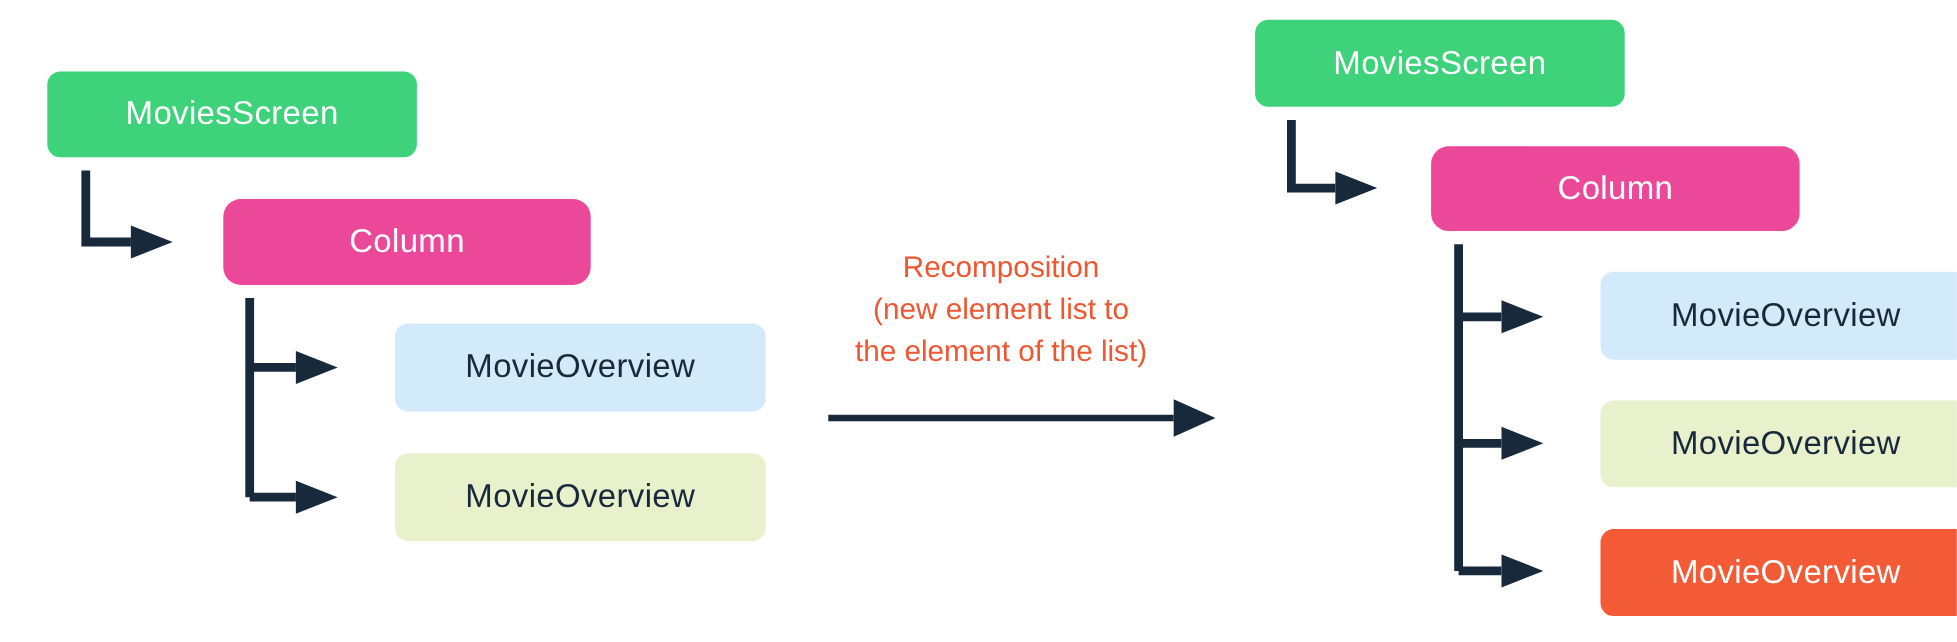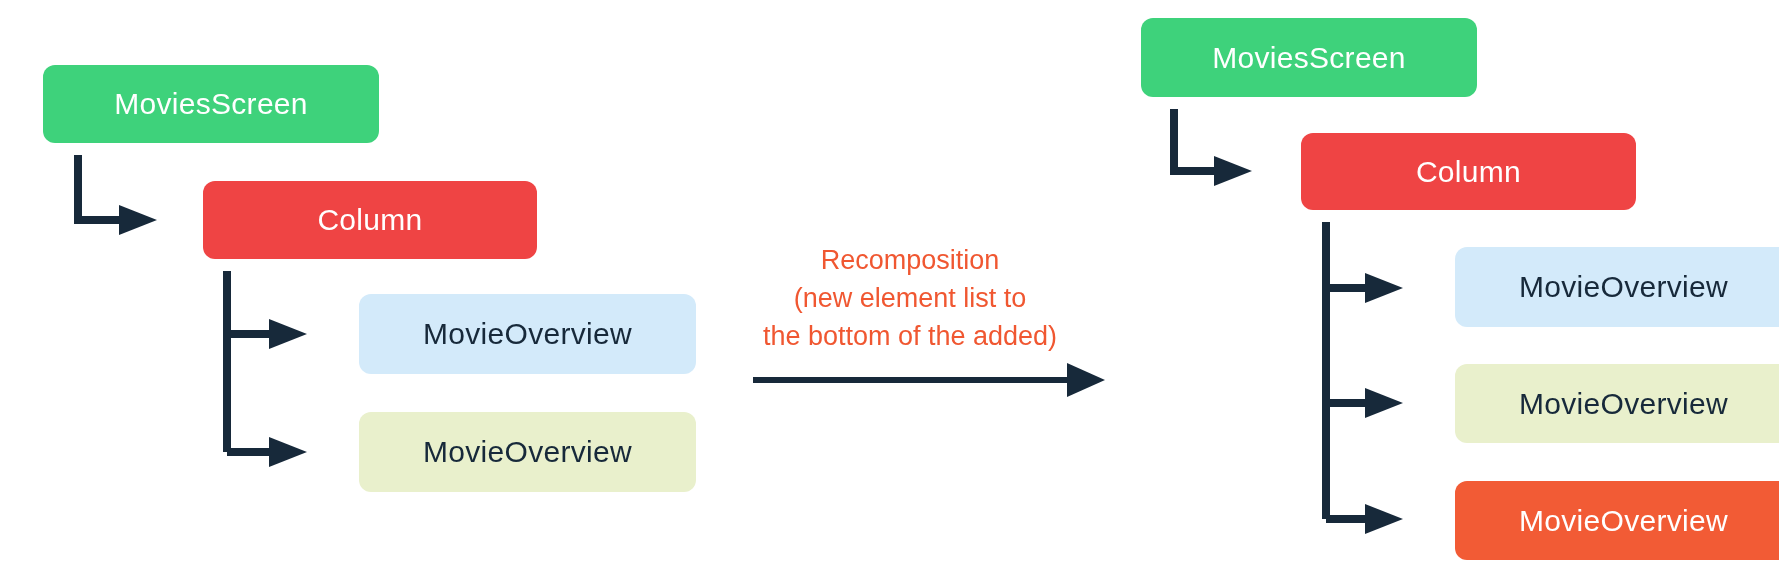--- a/index.html
+++ b/index.html
@@ -13,27 +13,27 @@
   .node{
     position:absolute;
     display:flex;align-items:center;justify-content:center;
     border-radius:12px;
     font-size:30px;
     letter-spacing:0.3px;
     white-space:nowrap;
     margin-left:30px;
   }
   .node.green{background:#3ED27B;color:#ffffff;}
-  .node.blue{background:#ef4444;color:#ffffff;}
+  .node.blue{background:#ec4899;color:#ffffff;border-radius:16px;}
   .node.lightblue{background:#D3EAFA;color:#17293A;}
   .node.paleyellow{background:#E9F0CC;color:#17293A;}
   .node.orange{background:#F25B35;color:#ffffff;}
   .annotation{
     position:absolute;
-    left:660px;top:241px;width:500px;
+    left:660px;top:224px;width:500px;
     text-align:center;
     color:#F05731;
     font-size:27px;font-weight:500;
     line-height:38px;
   }
   svg.overlay{
     position:absolute;left:0;top:0;
     pointer-events:none;
   }
   .connector{stroke:#17293A;stroke-width:8;fill:none;}
@@ -90,21 +90,21 @@
   <div class="node lightblue" style="left:329px;top:294px;width:337px;height:80px;">
     <span>MovieOverview</span>
   </div>
   <div class="node paleyellow" style="left:329px;top:412px;width:337px;height:80px;">
     <span>MovieOverview</span>
   </div>
 
   <div class="annotation">
     <div>Recomposition</div>
     <div>(new element list to</div>
-    <div>the bottom of the added)</div>
+    <div>the element of the list)</div>
   </div>
 
   <div class="node green" style="left:1111px;top:18px;width:336px;height:79px;">
     <span>MoviesScreen</span>
   </div>
   <div class="node blue" style="left:1271px;top:133px;width:335px;height:77px;">
     <span>Column</span>
   </div>
   <div class="node lightblue" style="left:1425px;top:247px;width:337px;height:80px;">
     <span>MovieOverview</span>

